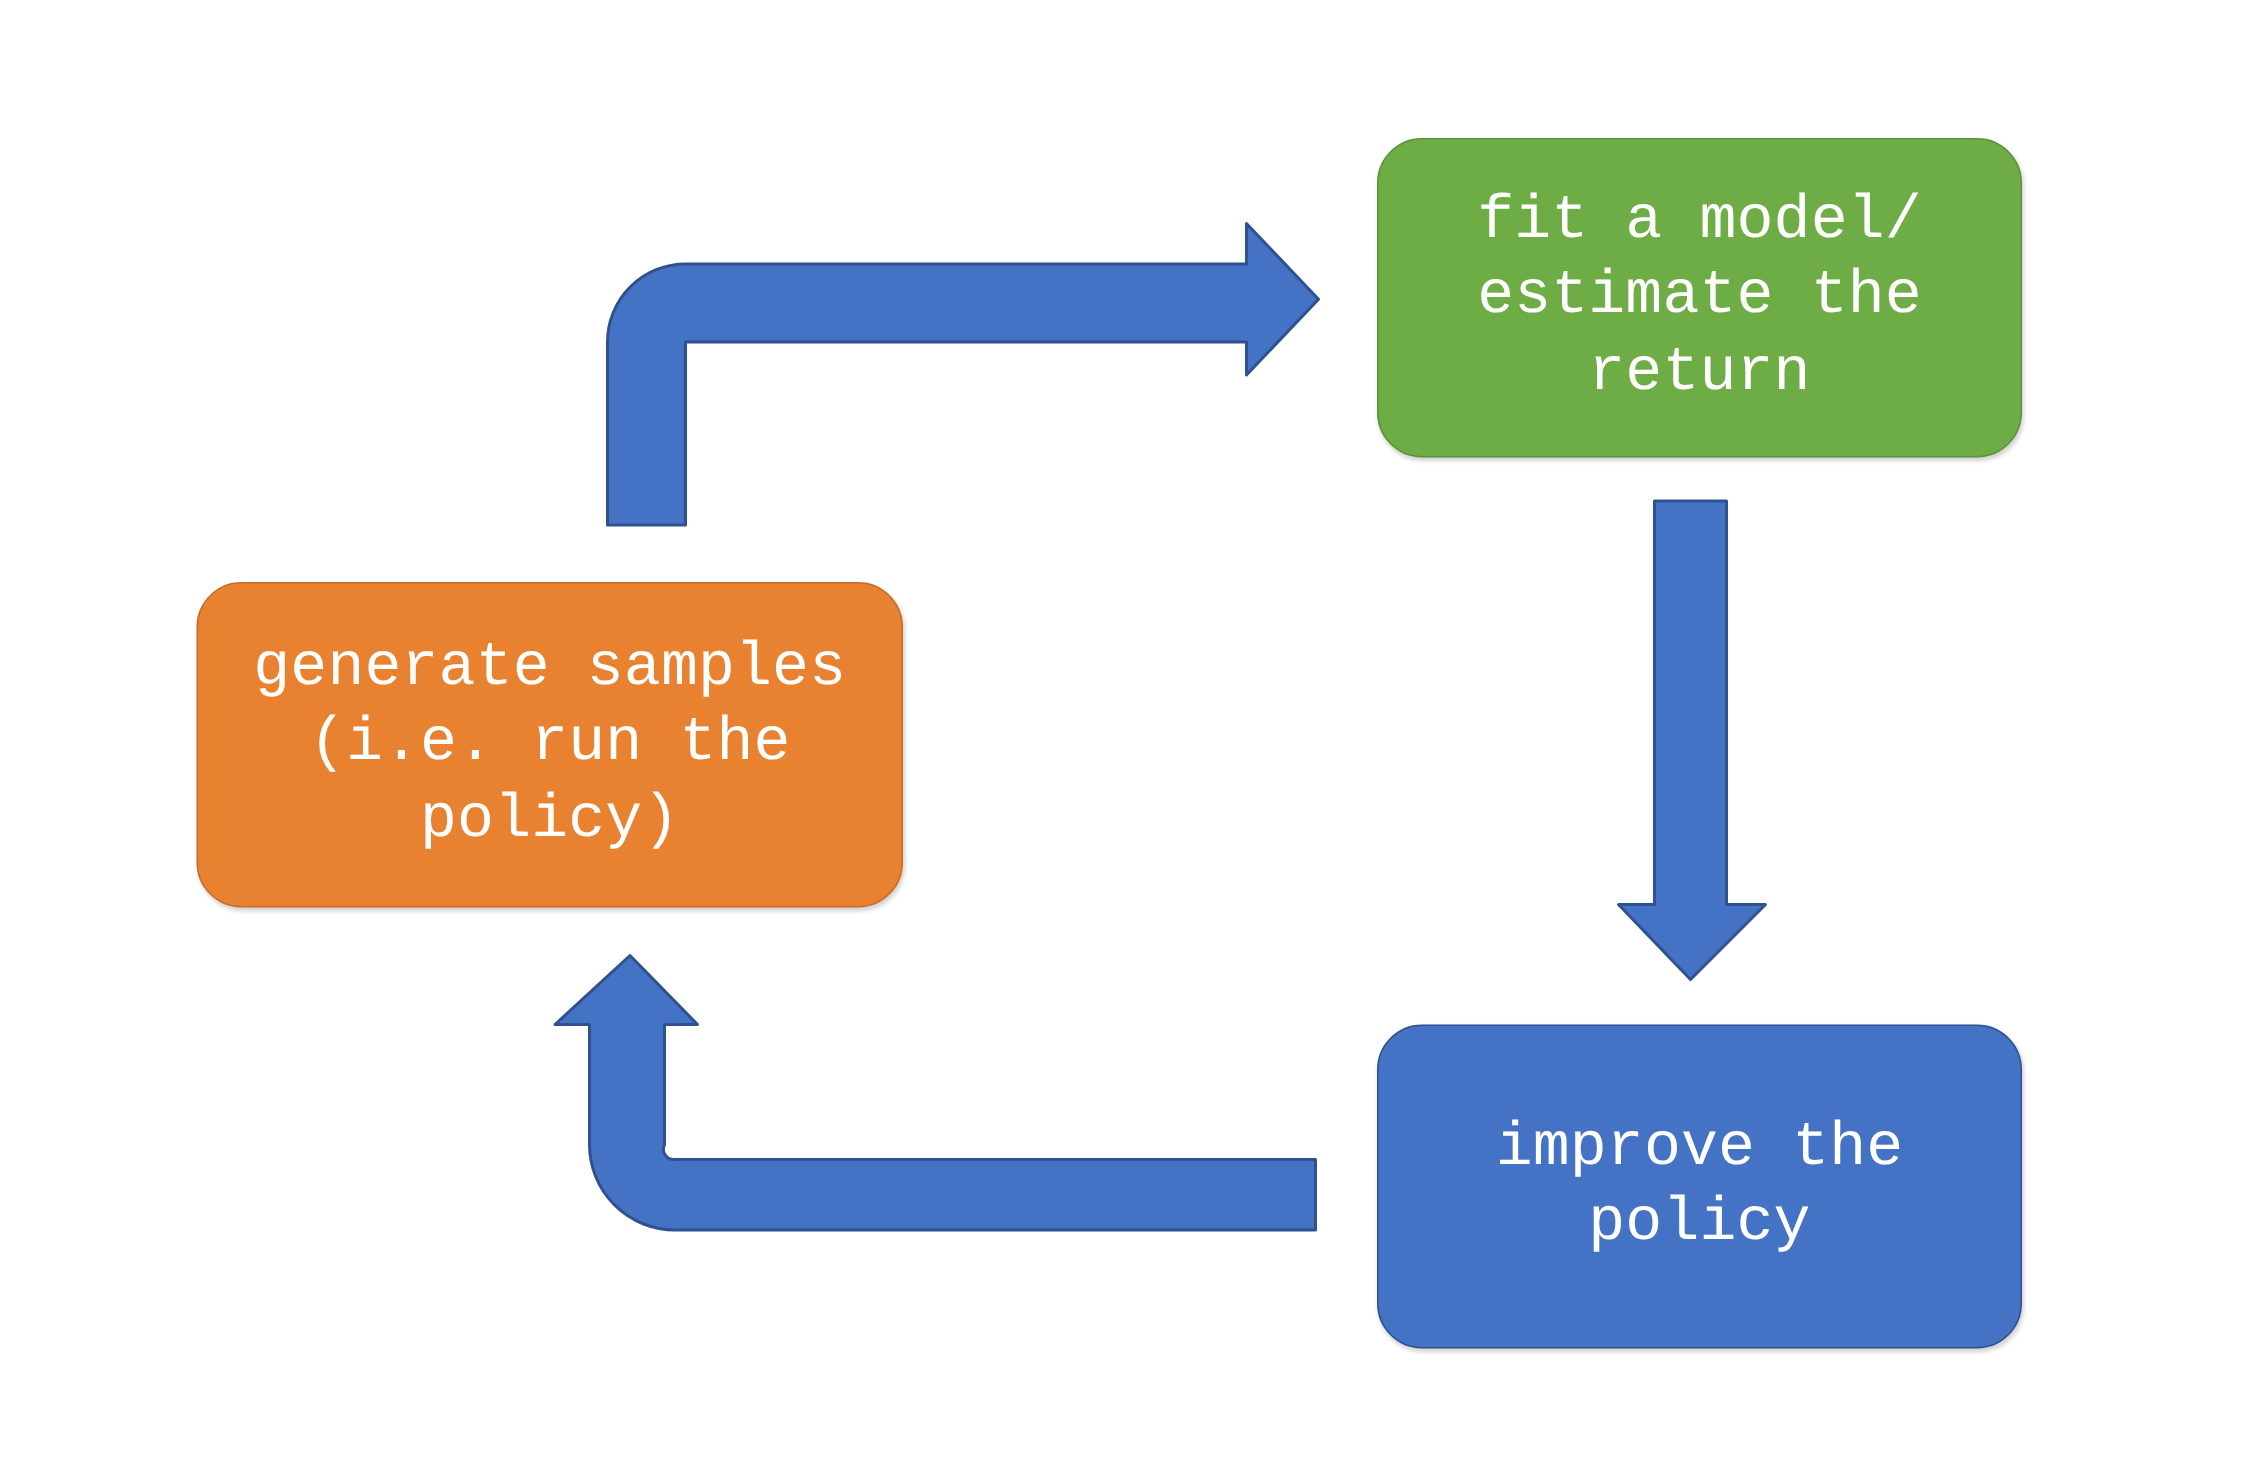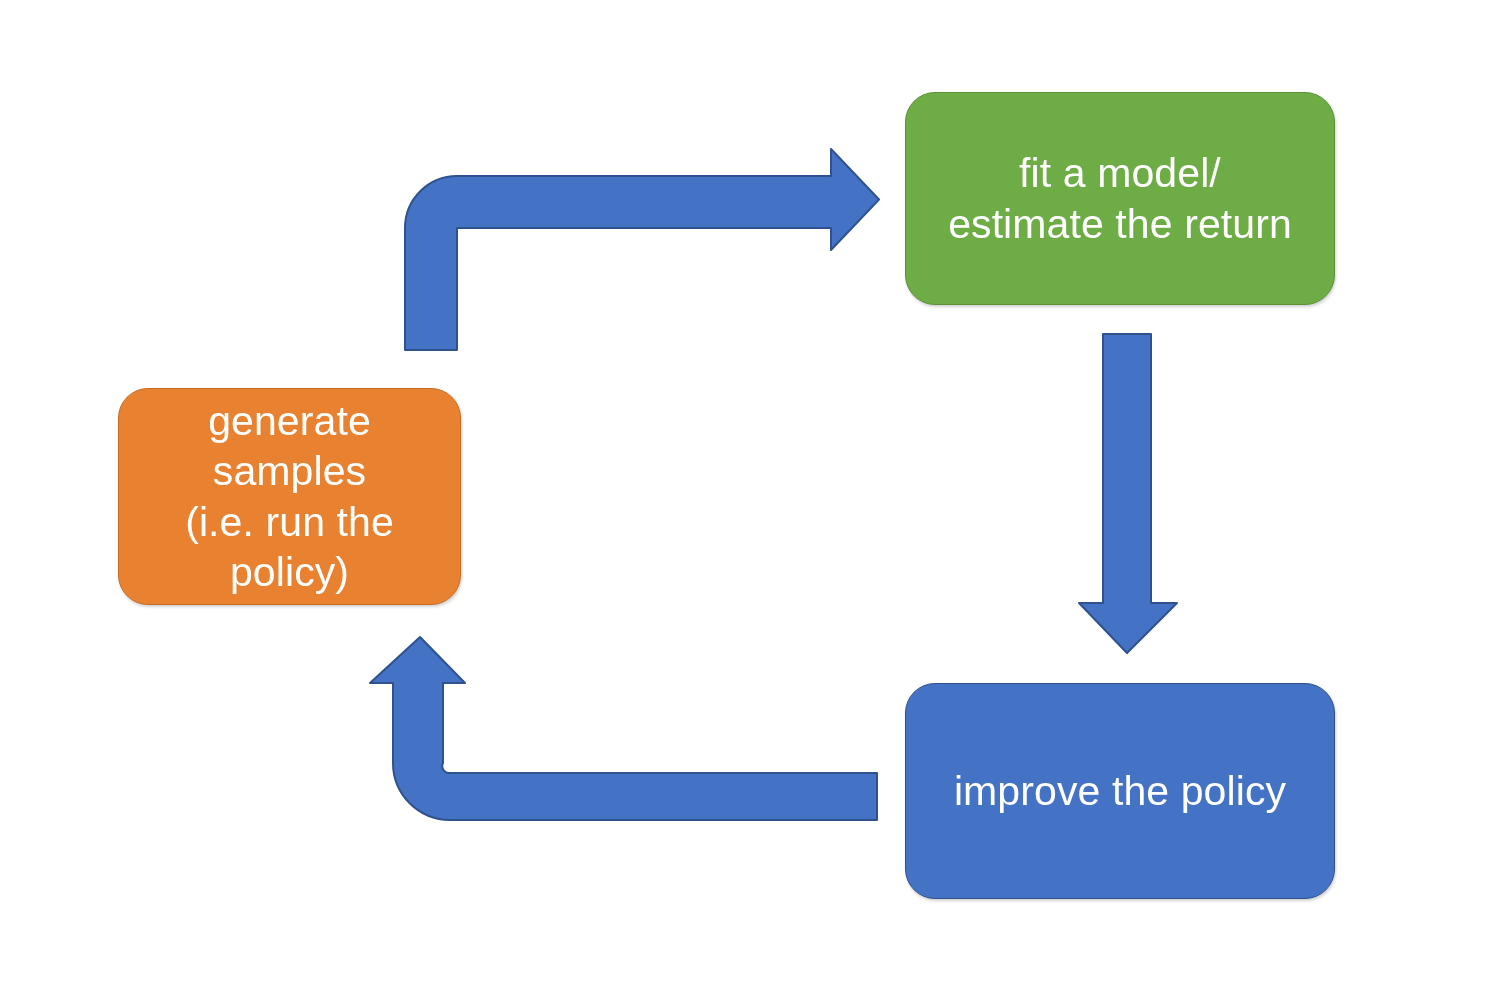--- a/index.html
+++ b/index.html
@@ -25,43 +25,44 @@
     width: 1499px;
     height: 982px;
   }
   .node {
     position: absolute;
     display: flex;
     align-items: center;
     justify-content: center;
     text-align: center;
     color: #ffffff;
-    font-family: Liberation Sans, sans-serif;
+    font-family: Liberation Mono, monospace;
     font-size: 41px;
     line-height: 1.22;
     letter-spacing: 0.1px;
     border-radius: 30px;
     box-sizing: border-box;
     z-index: 3;
     white-space: pre-line;
     padding: 0 10px;
+    margin-left: 13px;
   }
   .node-green {
     left: 905px;
     top: 92px;
     width: 430px;
     height: 213px;
     background: #6EAC46;
     border: 1px solid #5C9138;
     box-shadow: 1px 2px 3px rgba(0,0,0,0.18);
   }
   .node-orange {
     left: 118px;
     top: 388px;
-    width: 343px;
+    width: 471px;
     height: 217px;
     background: #E98230;
     border: 1px solid #C96C23;
     box-shadow: 1px 2px 3px rgba(0,0,0,0.18);
   }
   .node-blue {
     left: 905px;
     top: 683px;
     width: 430px;
     height: 216px;

